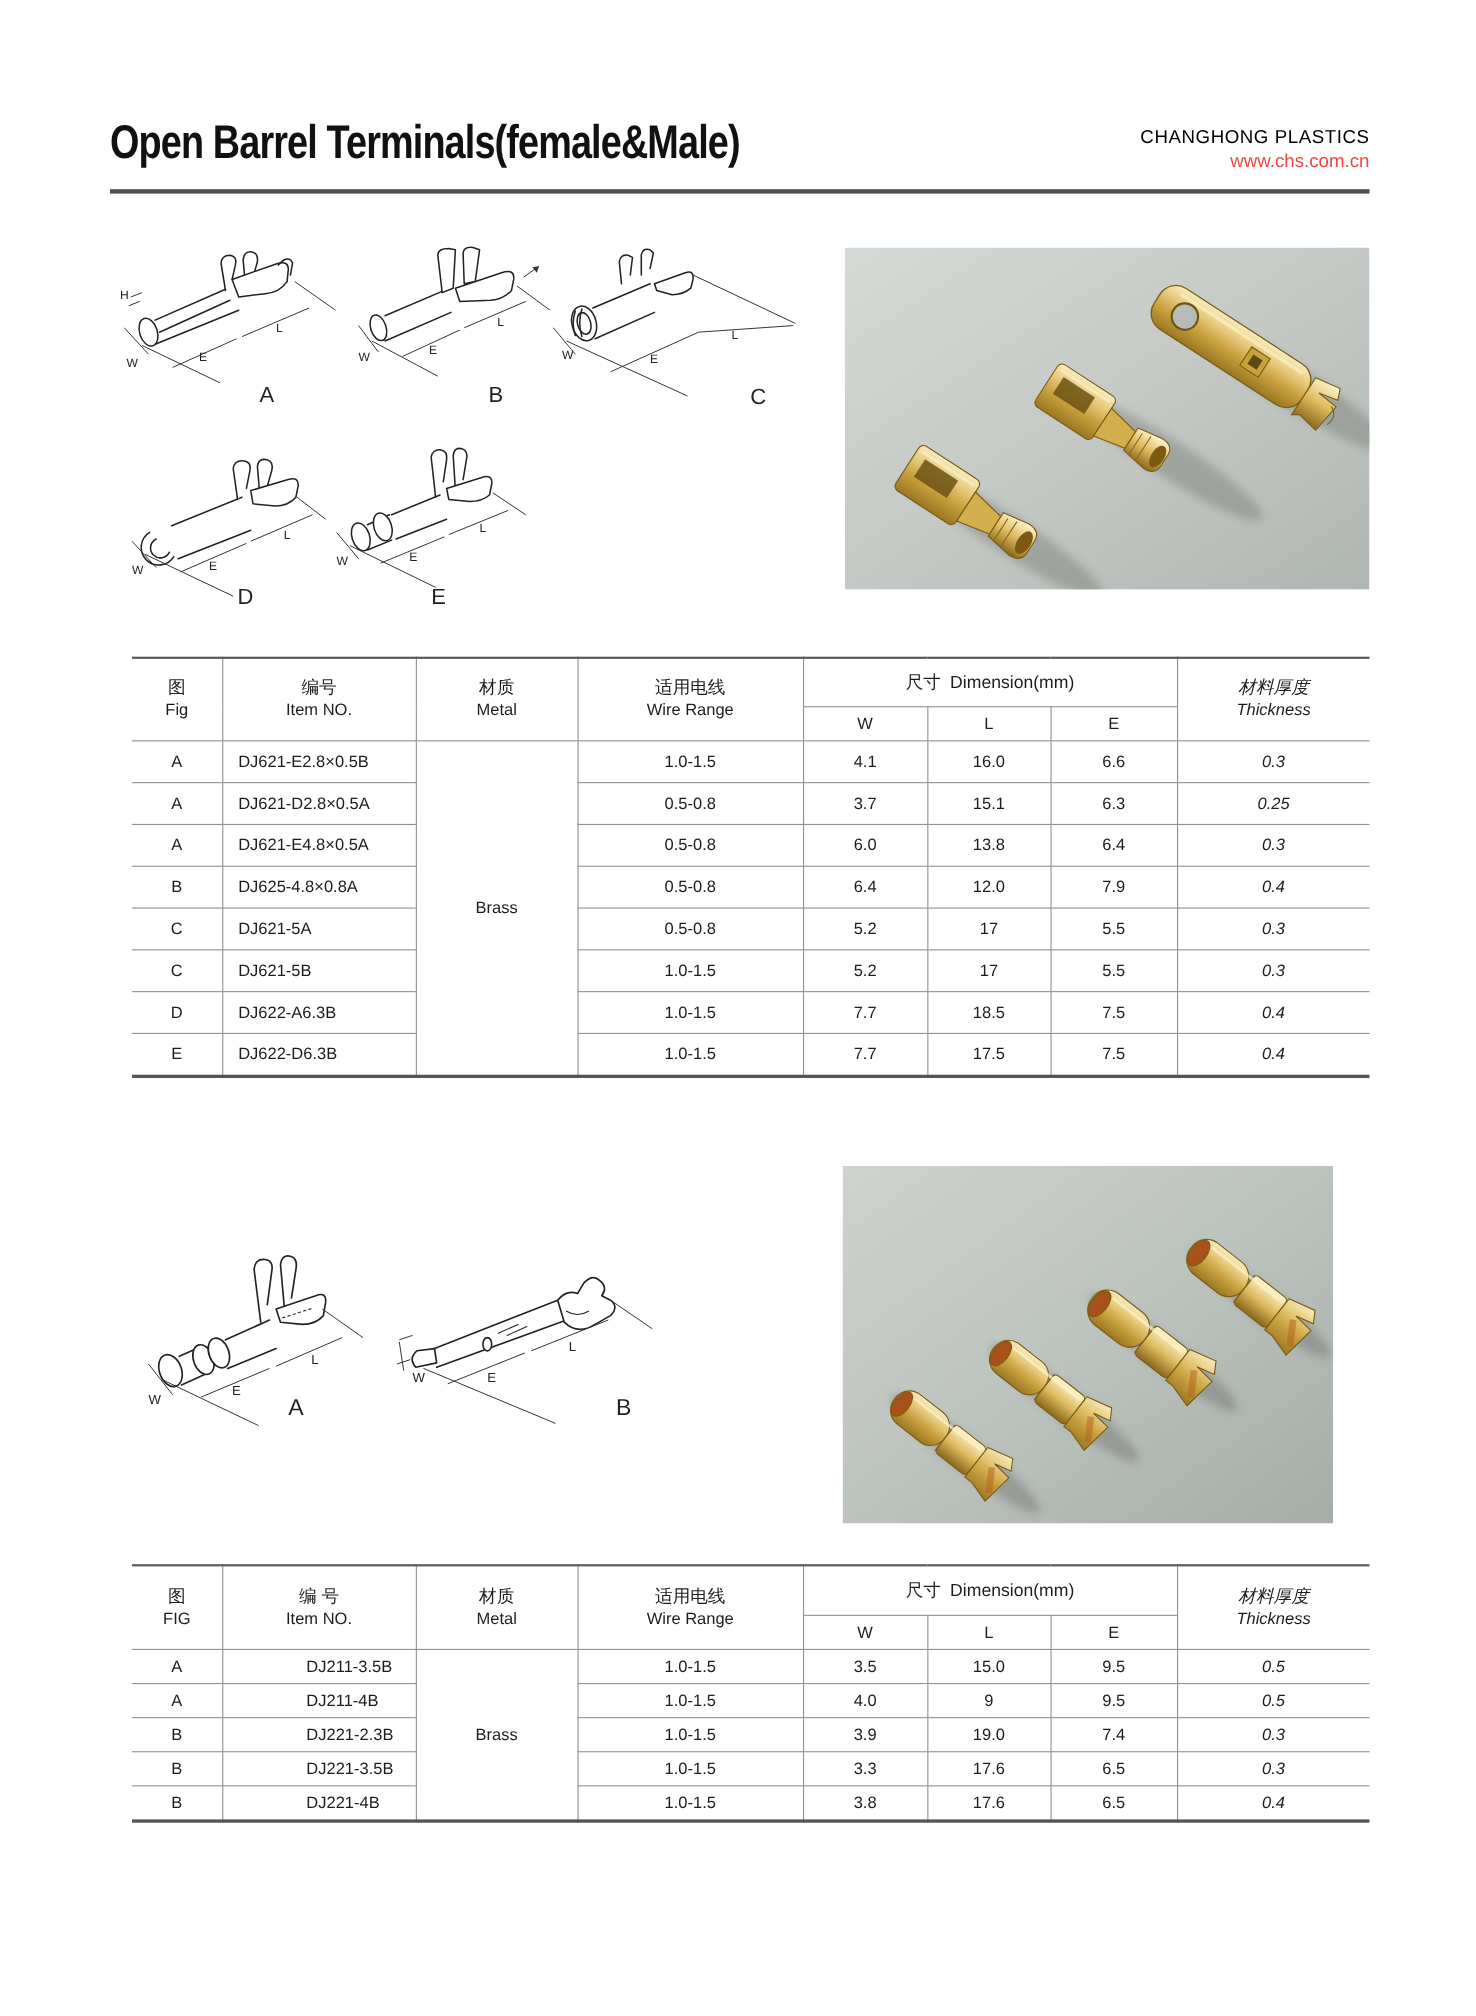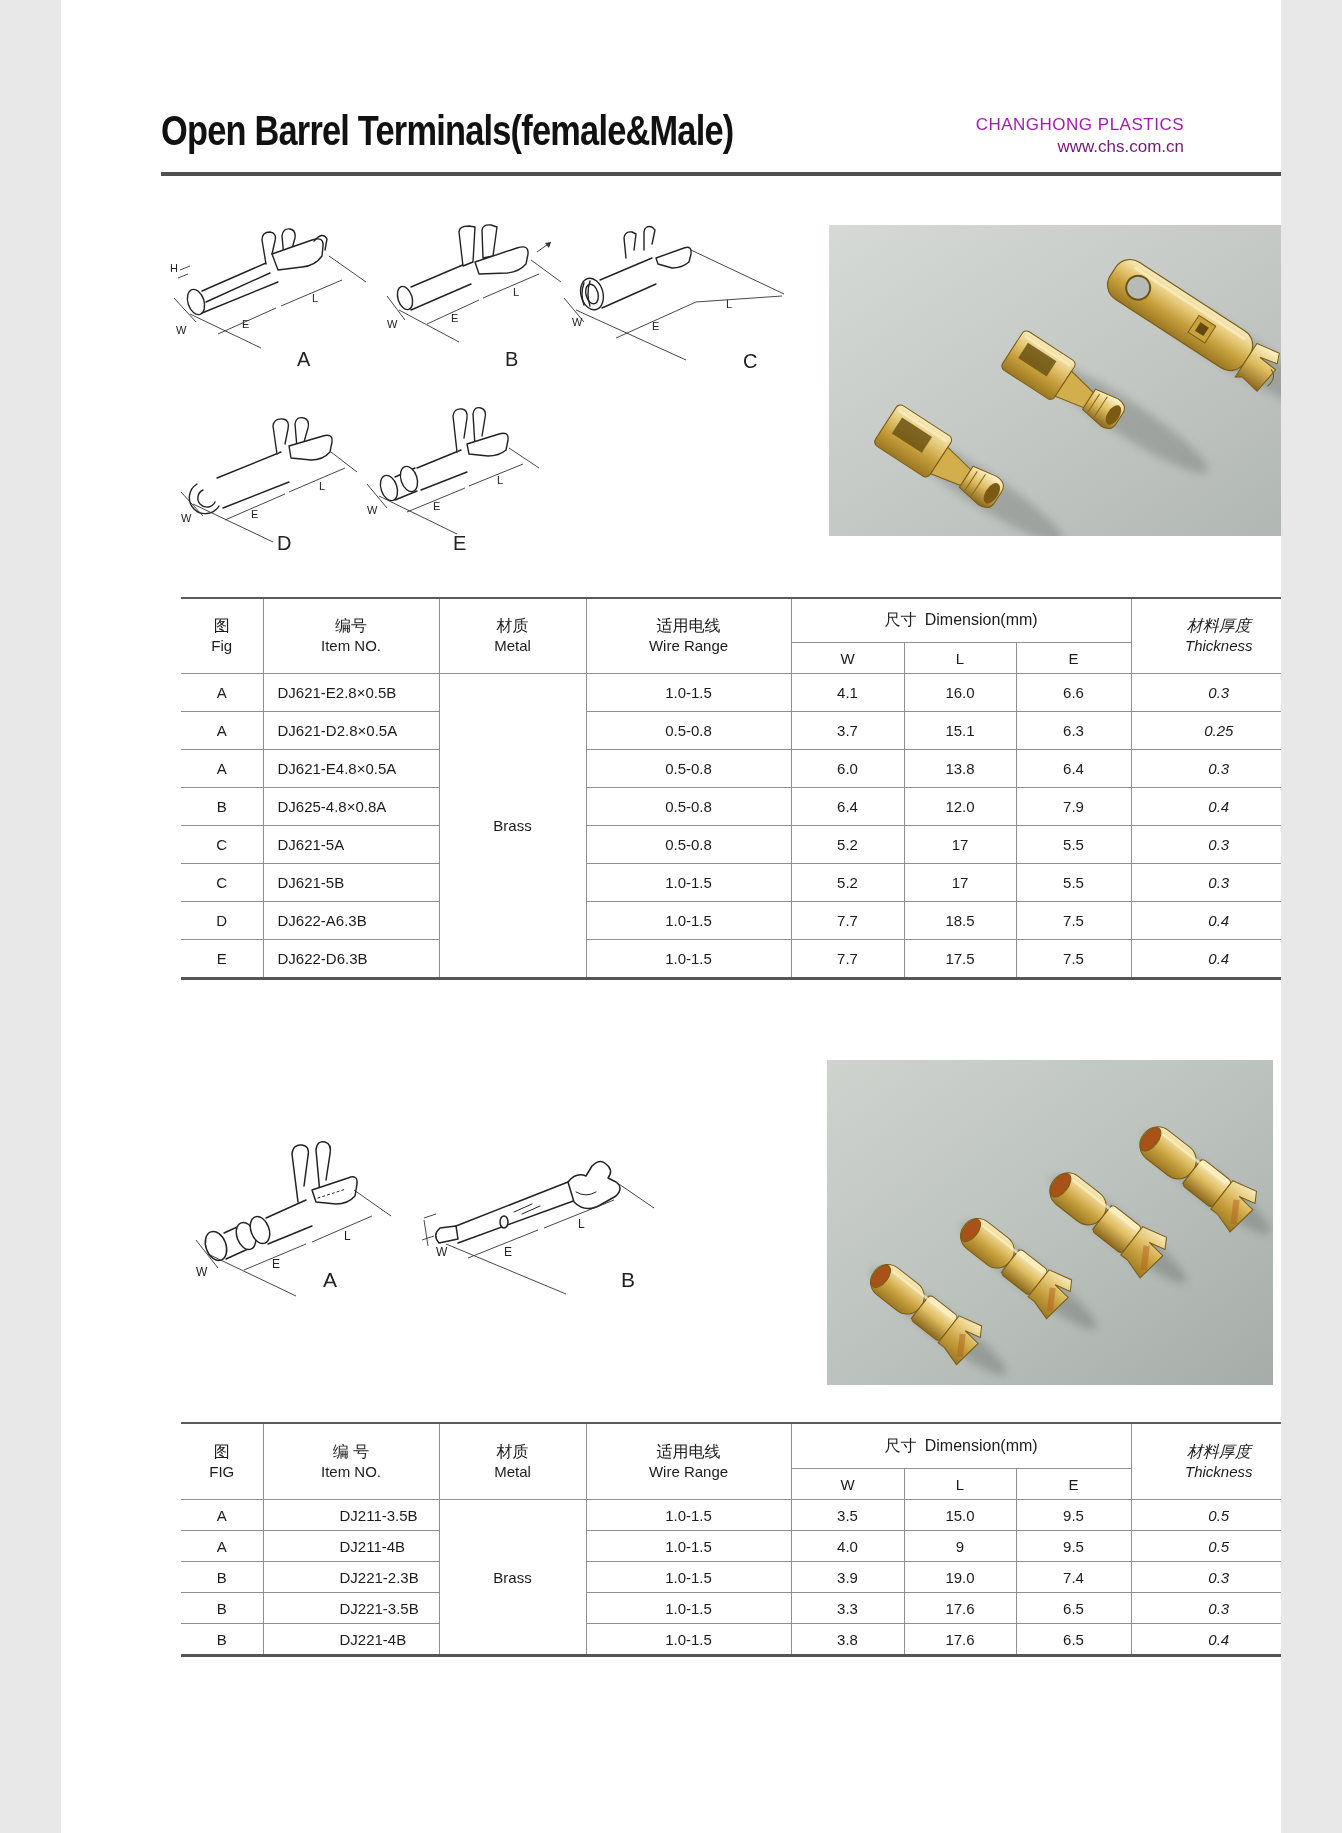--- a/index.html
+++ b/index.html
@@ -1,29 +1,29 @@
 <!DOCTYPE html>
 <html><head>
 <meta charset="utf-8">
 <style>
   html,body{margin:0;padding:0;background:#e8e8e8;}
   .page{
-    position:relative;width:1220px;height:1833px;background:#ffffff;
+    position:relative;width:1342px;height:1833px;background:#ffffff;
     font-family:"Liberation Sans","DejaVu Sans",sans-serif;color:#1c1c1c;
     margin:0 auto;overflow:hidden;
   }
   .abs{position:absolute;}
   
   .title{
     left:100px;top:106px;font-size:43px;font-weight:700;letter-spacing:-1px;
     white-space:nowrap;transform:scaleX(.80);transform-origin:left center;color:#111;
   }
   .brand{right:97px;top:114px;text-align:right;line-height:22px;}
-  .brand .co{font-size:17px;color:#a21caf;letter-spacing:.5px;}
-  .brand .web{font-size:17px;color:#701a75;}
+  .brand .co{font-size:17px;color:#000000;letter-spacing:.5px;}
+  .brand .web{font-size:17px;color:#ef4444;}
   .rule{left:100px;top:172px;width:1145px;height:4px;background:#4f4f4f;}
   
   .cap{font-size:20px;color:#222;}
   .cap2{font-size:21px;color:#222;}
   
   .dtable{border-collapse:collapse;table-layout:fixed;background:#fff;}
   .dtable th,.dtable td{
     border:1px solid #8f8f8f;font-weight:normal;text-align:center;vertical-align:middle;
     font-size:15px;color:#1c1c1c;padding:0;overflow:hidden;
   }

